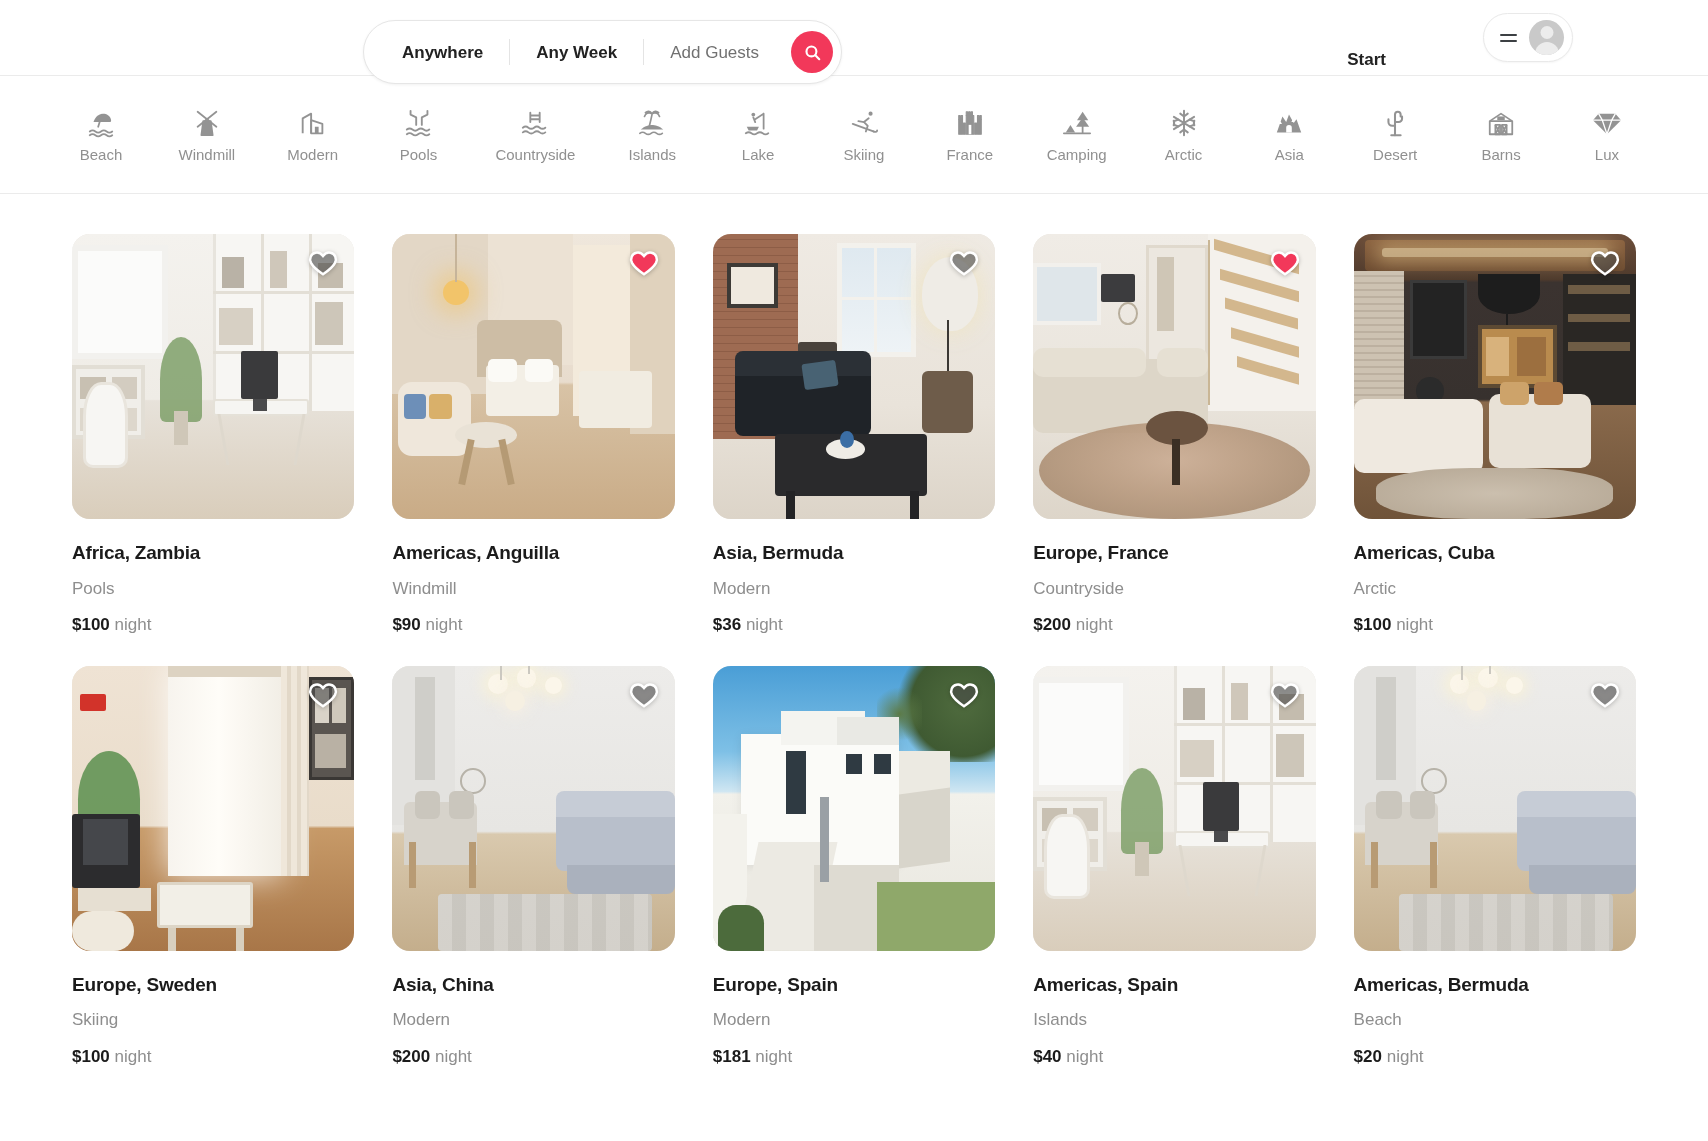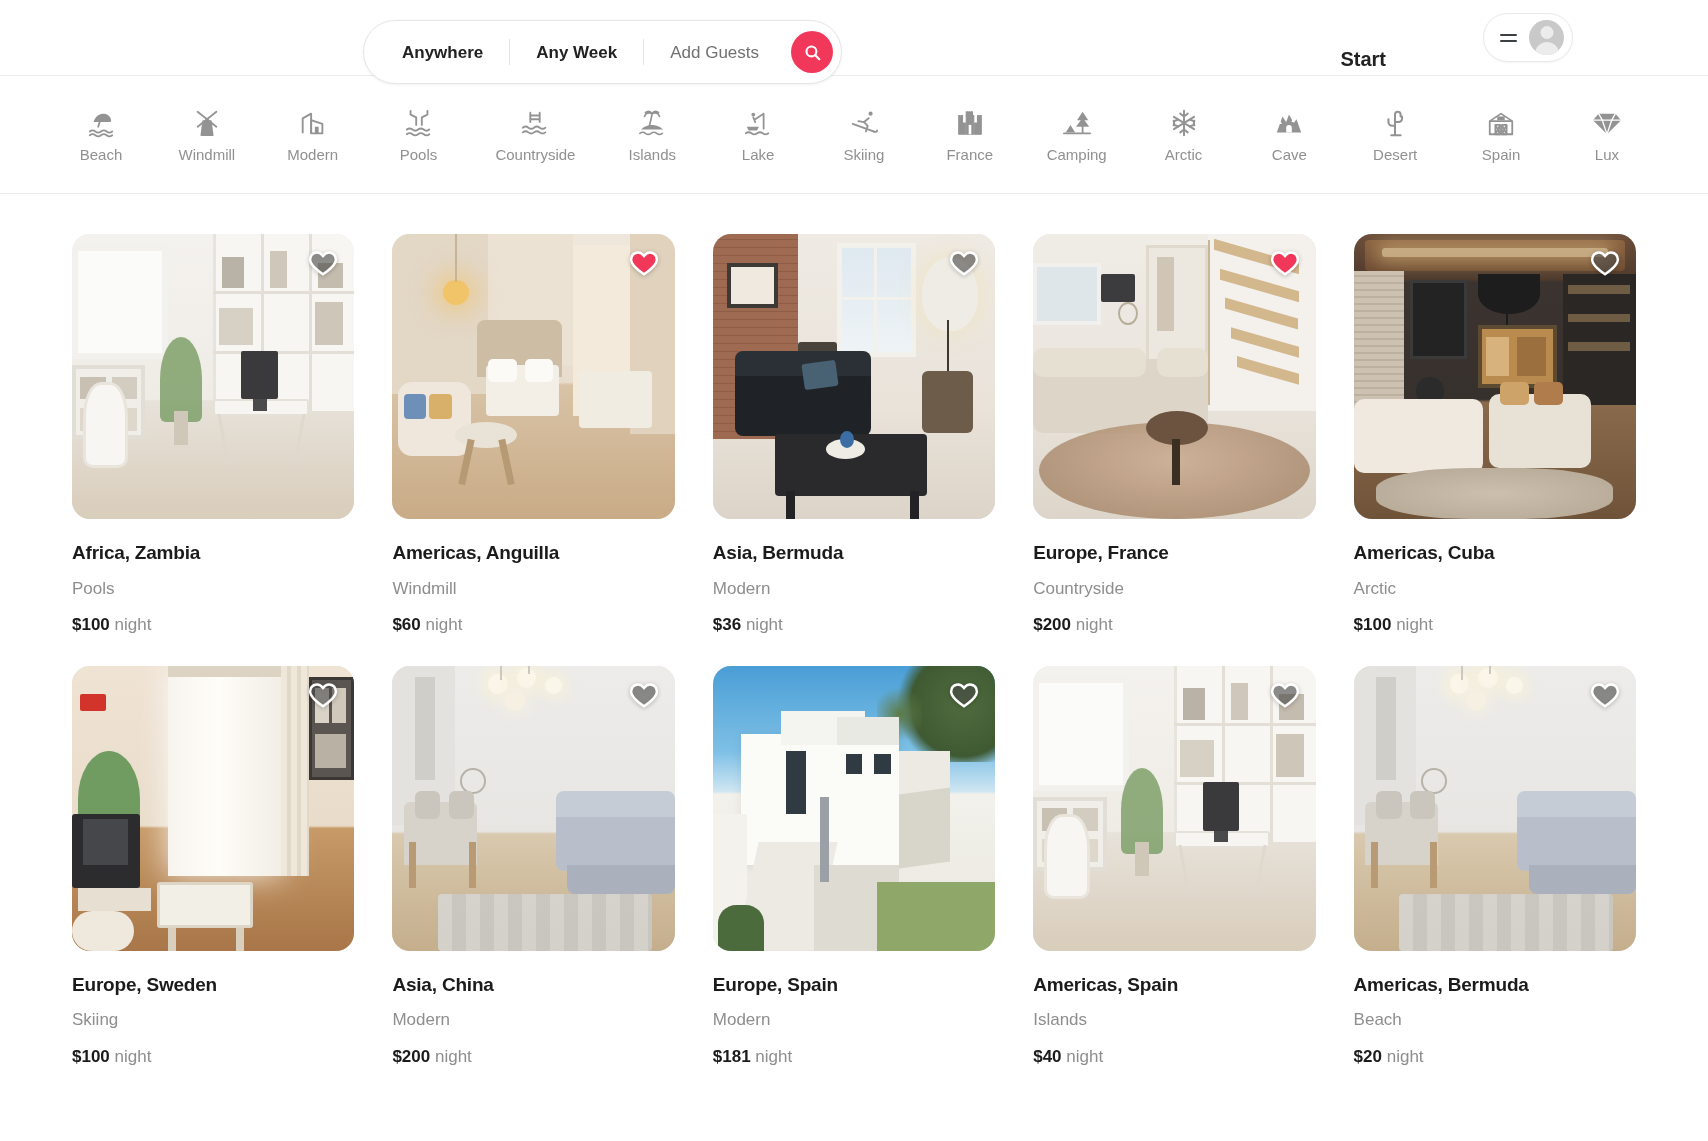--- a/index.html
+++ b/index.html
@@ -73,21 +73,21 @@
     align-items: center;
     justify-content: center;
     cursor: pointer;
     margin-left: 6px;
     flex: 0 0 42px;
   }
 
   .start-link {
     position: absolute;
     right: 322px;
-    font-size: 20px;
+    font-size: 17px;
     font-weight: bold;
     color: #222;
     cursor: pointer;
     white-space: nowrap;
     margin-top: 44px;
   }
 
   .user-menu {
     position: absolute;
     right: 135px;
@@ -365,21 +365,21 @@
       <span class="cat-label">Arctic</span>
     </div>
     <div class="cat">
       <span>
         <svg width="30" height="30" viewBox="0 0 32 32" fill="#767676" stroke="none">
     <path d="M3 26L9 9l4 6 3-8 5 9 3-4 5 14z"></path>
     <path d="M13 26v-5a3 3 0 016 0v5z" fill="#fff"></path>
     <path d="M7 14l1.5 3H5.5zM20 12l1.5 3h-3z" fill="#fff"></path>
         </svg>
       </span>
-      <span class="cat-label">Cave</span>
+      <span class="cat-label">Asia</span>
     </div>
     <div class="cat">
       <span>
         <svg width="30" height="30" viewBox="0 0 32 32" fill="none" stroke="#767676" stroke-width="2.2" stroke-linecap="round" stroke-linejoin="round">
     <path d="M16 29V7a3 3 0 016 0v2"></path>
     <path d="M16 19h-3a4 4 0 01-4-4v-3"></path>
     <path d="M16 15h4a3.5 3.5 0 003.5-3.5V9"></path>
     <path d="M12 29h10"></path>
         </svg>
       </span>
@@ -388,21 +388,21 @@
     <div class="cat">
       <span>
         <svg width="30" height="30" viewBox="0 0 32 32" fill="none" stroke="#767676" stroke-width="1.9" stroke-linejoin="round">
     <path d="M4 14l12-8 12 8v14H4z"></path>
     <path d="M4 14h24"></path>
     <rect x="12" y="9" width="8" height="4" fill="#767676" stroke="none"></rect>
     <path d="M10 18h5v10h-5zM17 18h5v10h-5z"></path>
     <path d="M10 18l5 10M15 18l-5 10M17 18l5 10M22 18l-5 10"></path>
         </svg>
       </span>
-      <span class="cat-label">Spain</span>
+      <span class="cat-label">Barns</span>
     </div>
     <div class="cat">
       <span>
         <svg width="30" height="30" viewBox="0 0 32 32" fill="#767676" stroke="none">
     <path d="M7 6h18l6 7-15 15L1 13z"></path>
     <path d="M7 6l4 7h10l4-7M1 13h30M11 13l5 15 5-15" stroke="#fff" stroke-width="1.4" fill="none"></path>
         </svg>
       </span>
       <span class="cat-label">Lux</span>
     </div>
@@ -472,21 +472,21 @@
         <div class="o" style="left:25%;top:72%;width:2.5%;height:16%;background:#b59a74;transform:rotate(12deg)"></div>
         <div class="o" style="left:39%;top:72%;width:2.5%;height:16%;background:#b59a74;transform:rotate(-12deg)"></div>
       </div>
       <svg class="heart" viewBox="0 0 24 24">
         <path d="M12 21s-7.4-4.9-9.6-9.1C.7 8.4 2.4 4.6 6 3.8c2.2-.5 4.5.6 6 2.5 1.5-1.9 3.8-3 6-2.5 3.6.8 5.3 4.6 3.6 8.1C19.4 16.1 12 21 12 21z" fill="#f2385a" stroke="#ffffff" stroke-width="2"></path>
       </svg>
     </div>
     <div class="card-title">Americas, Anguilla</div>
     <div class="card-sub">Windmill</div>
     <div class="card-price">
-      <span class="amt">$60</span>
+      <span class="amt">$90</span>
       <span>night</span>
     </div>
     </div>
     <div class="card">
     <div class="card-img">
 
       <div class="ph">
         <div class="wall" style="background:linear-gradient(180deg,#efeae3 0%,#e9e3da 60%,#dcd4c8 100%)"></div>
         <div class="o" style="left:0;top:0;width:30%;height:72%;background:repeating-linear-gradient(0deg,#9e6b52 0 7px,#8d5d46 7px 8px),repeating-linear-gradient(90deg,rgba(0,0,0,.12) 0 1px,transparent 1px 26px)"></div>
         <div class="o" style="left:5%;top:10%;width:18%;height:16%;background:#efe9df;border:4px solid #3d3a36"></div>

